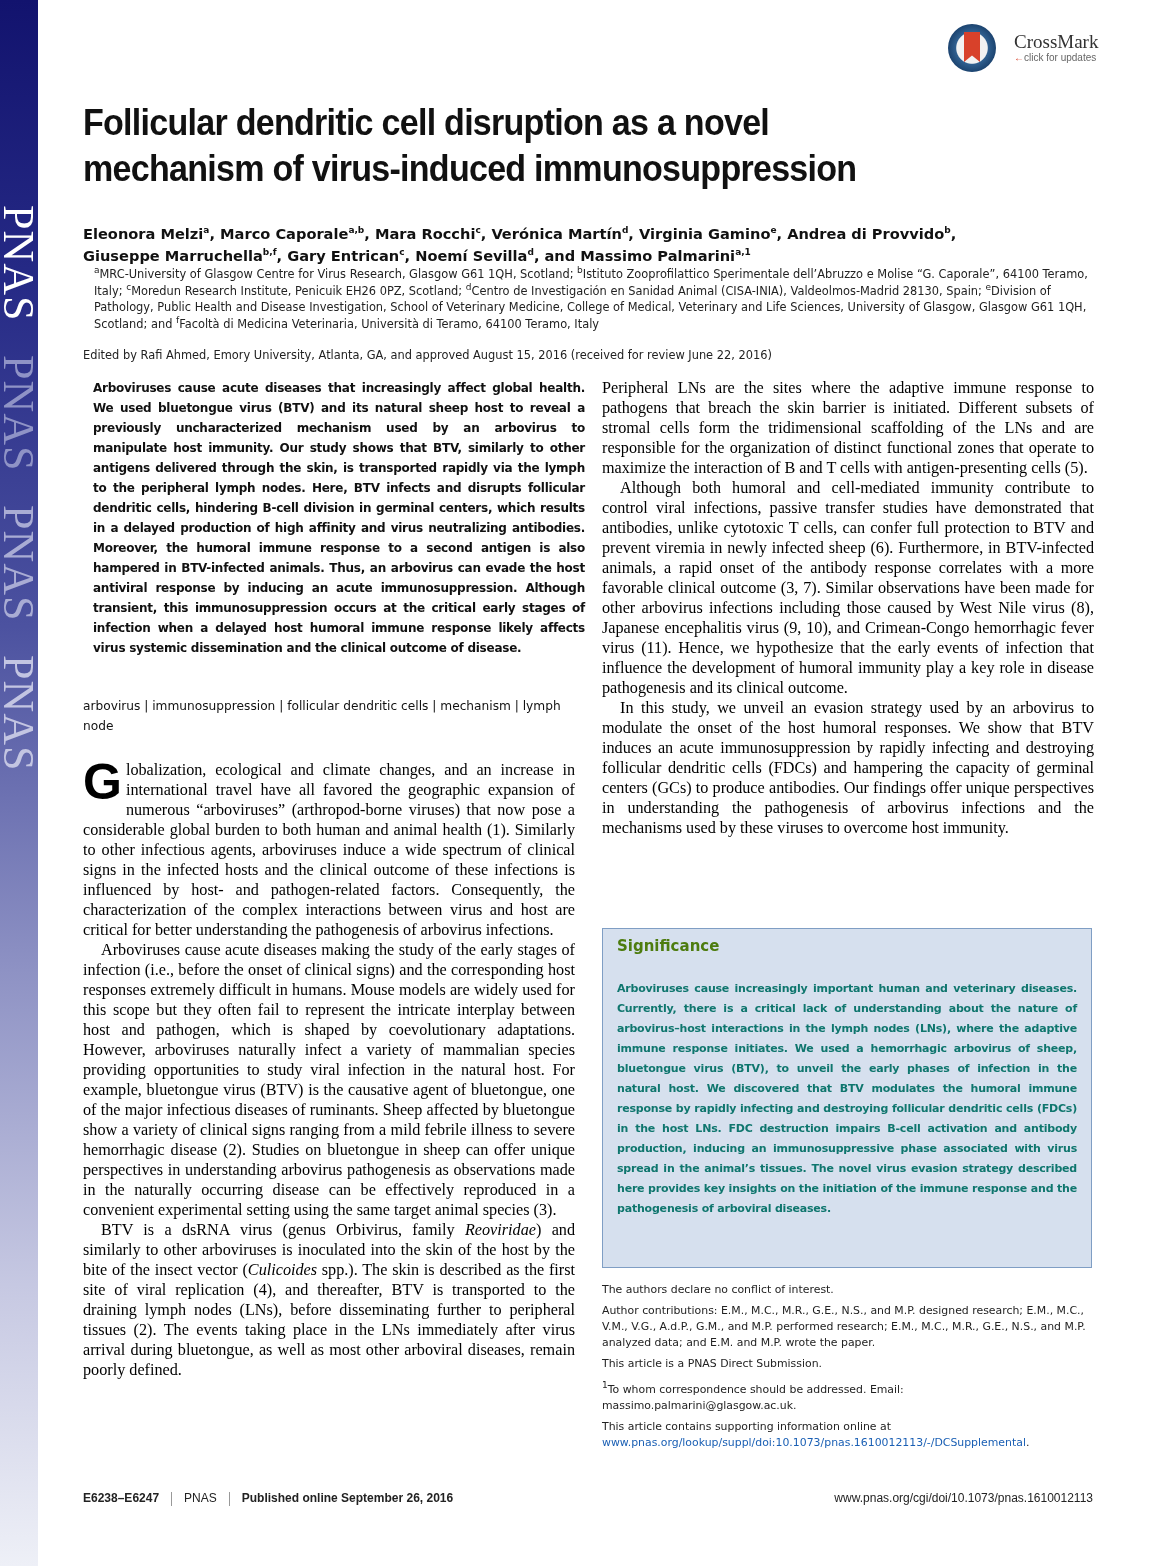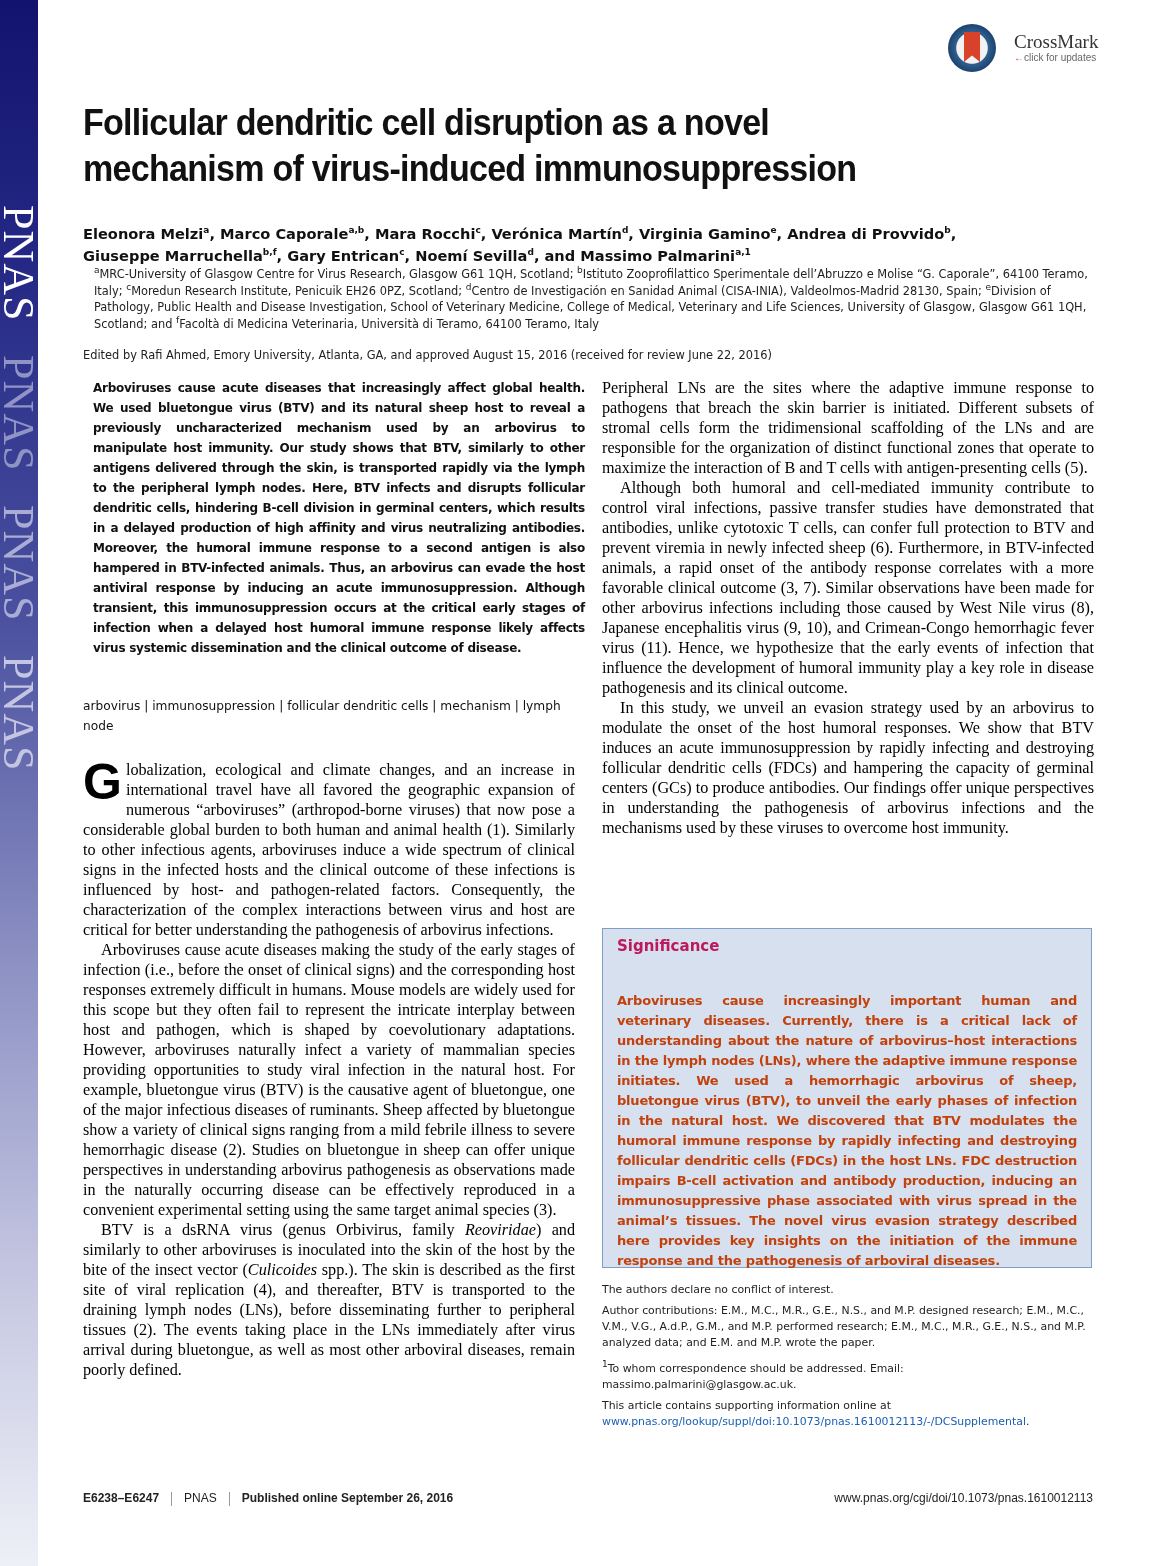--- a/index.html
+++ b/index.html
@@ -22,22 +22,22 @@
   .edited { position:absolute; left:83px; top:348px; width:1010px; font-family:"DejaVu Sans", sans-serif; font-size:11.4px; color:#222; }
   .abstract { position:absolute; left:93px; top:378px; width:492px; font-family:"DejaVu Sans", sans-serif; font-weight:bold; font-size:12px; line-height:20px; text-align:justify; letter-spacing:-0.25px; }
   .keywords { position:absolute; left:83px; top:696px; width:492px; font-family:"DejaVu Sans", sans-serif; font-size:12.2px; line-height:20px; }
   .col { position:absolute; font-family:"Liberation Serif", serif; font-size:16.2px; line-height:20px; text-align:justify; color:#000000; }
   .col p { margin:0; text-indent:18px; }
   .col p.noindent { text-indent:0; }
   .col1 { left:83px; top:760px; width:492px; }
   .col2 { left:602px; top:378px; width:492px; }
   .dropcap { float:left; font-family:"Liberation Sans", sans-serif; font-weight:bold; font-size:50px; line-height:40px; margin:2px 4px 0 0; }
   .signif { position:absolute; left:602px; top:928px; width:490px; height:340px; box-sizing:border-box; background:#d6e0ee; border:1.5px solid #7f9ec4; padding:8px 14px; }
-  .signif .s-title { font-family:"DejaVu Sans", sans-serif; font-weight:bold; font-size:15px; color:#be185d; margin-bottom:36px; }
-  .signif .s-body { font-family:"DejaVu Sans", sans-serif; font-weight:bold; font-size:13px; line-height:20px; color:#c2410c; text-align:justify; letter-spacing:-0.2px; }
+  .signif .s-title { font-family:"DejaVu Sans", sans-serif; font-weight:bold; font-size:15px; color:#4d7c0f; margin-bottom:24px; }
+  .signif .s-body { font-family:"DejaVu Sans", sans-serif; font-weight:bold; font-size:11px; line-height:20px; color:#0f766e; text-align:justify; letter-spacing:-0.2px; }
   .notes { position:absolute; left:602px; top:1282px; width:492px; font-family:"DejaVu Sans", sans-serif; font-size:10.9px; line-height:16px; color:#222; }
   .notes p { margin:0 0 5px 0; }
   .notes .link { color:#1a5fb4; }
   .footer { position:absolute; left:83px; top:1491px; width:1010px; font-family:"Liberation Sans", sans-serif; font-size:12px; display:flex; justify-content:space-between; color:#222; }
   .footer .sep { display:inline-block; width:1px; height:14px; background:#999; margin:0 12px; vertical-align:middle; }
   .footer b { font-weight:bold; }
 </style>
 </head>
 <body>
 
@@ -98,20 +98,21 @@
 </div>
 
 <div class="signif">
   <div class="s-title">Significance</div>
   <div class="s-body">Arboviruses cause increasingly important human and veterinary diseases. Currently, there is a critical lack of understanding about the nature of arbovirus–host interactions in the lymph nodes (LNs), where the adaptive immune response initiates. We used a hemorrhagic arbovirus of sheep, bluetongue virus (BTV), to unveil the early phases of infection in the natural host. We discovered that BTV modulates the humoral immune response by rapidly infecting and destroying follicular dendritic cells (FDCs) in the host LNs. FDC destruction impairs B-cell activation and antibody production, inducing an immunosuppressive phase associated with virus spread in the animal’s tissues. The novel virus evasion strategy described here provides key insights on the initiation of the immune response and the pathogenesis of arboviral diseases.</div>
 </div>
 
 <div class="notes">
   <p>The authors declare no conflict of interest.</p>
   <p>Author contributions: E.M., M.C., M.R., G.E., N.S., and M.P. designed research; E.M., M.C., V.M., V.G., A.d.P., G.M., and M.P. performed research; E.M., M.C., M.R., G.E., N.S., and M.P. analyzed data; and E.M. and M.P. wrote the paper.</p>
+  <p>This article is a PNAS Direct Submission.</p>
   <p><sup>1</sup><span>To whom correspondence should be addressed. Email: massimo.palmarini@glasgow.ac.uk.</span></p>
   <p><span>This article contains supporting information online at </span><span class="link">www.pnas.org/lookup/suppl/doi:10.1073/pnas.1610012113/-/DCSupplemental</span><span>.</span></p>
 </div>
 
 <div class="footer">
   <div>
     <b>E6238–E6247</b><span class="sep"></span><span>PNAS</span><span class="sep"></span><b>Published online September 26, 2016</b>
   </div>
   <div>www.pnas.org/cgi/doi/10.1073/pnas.1610012113</div>
 </div>

